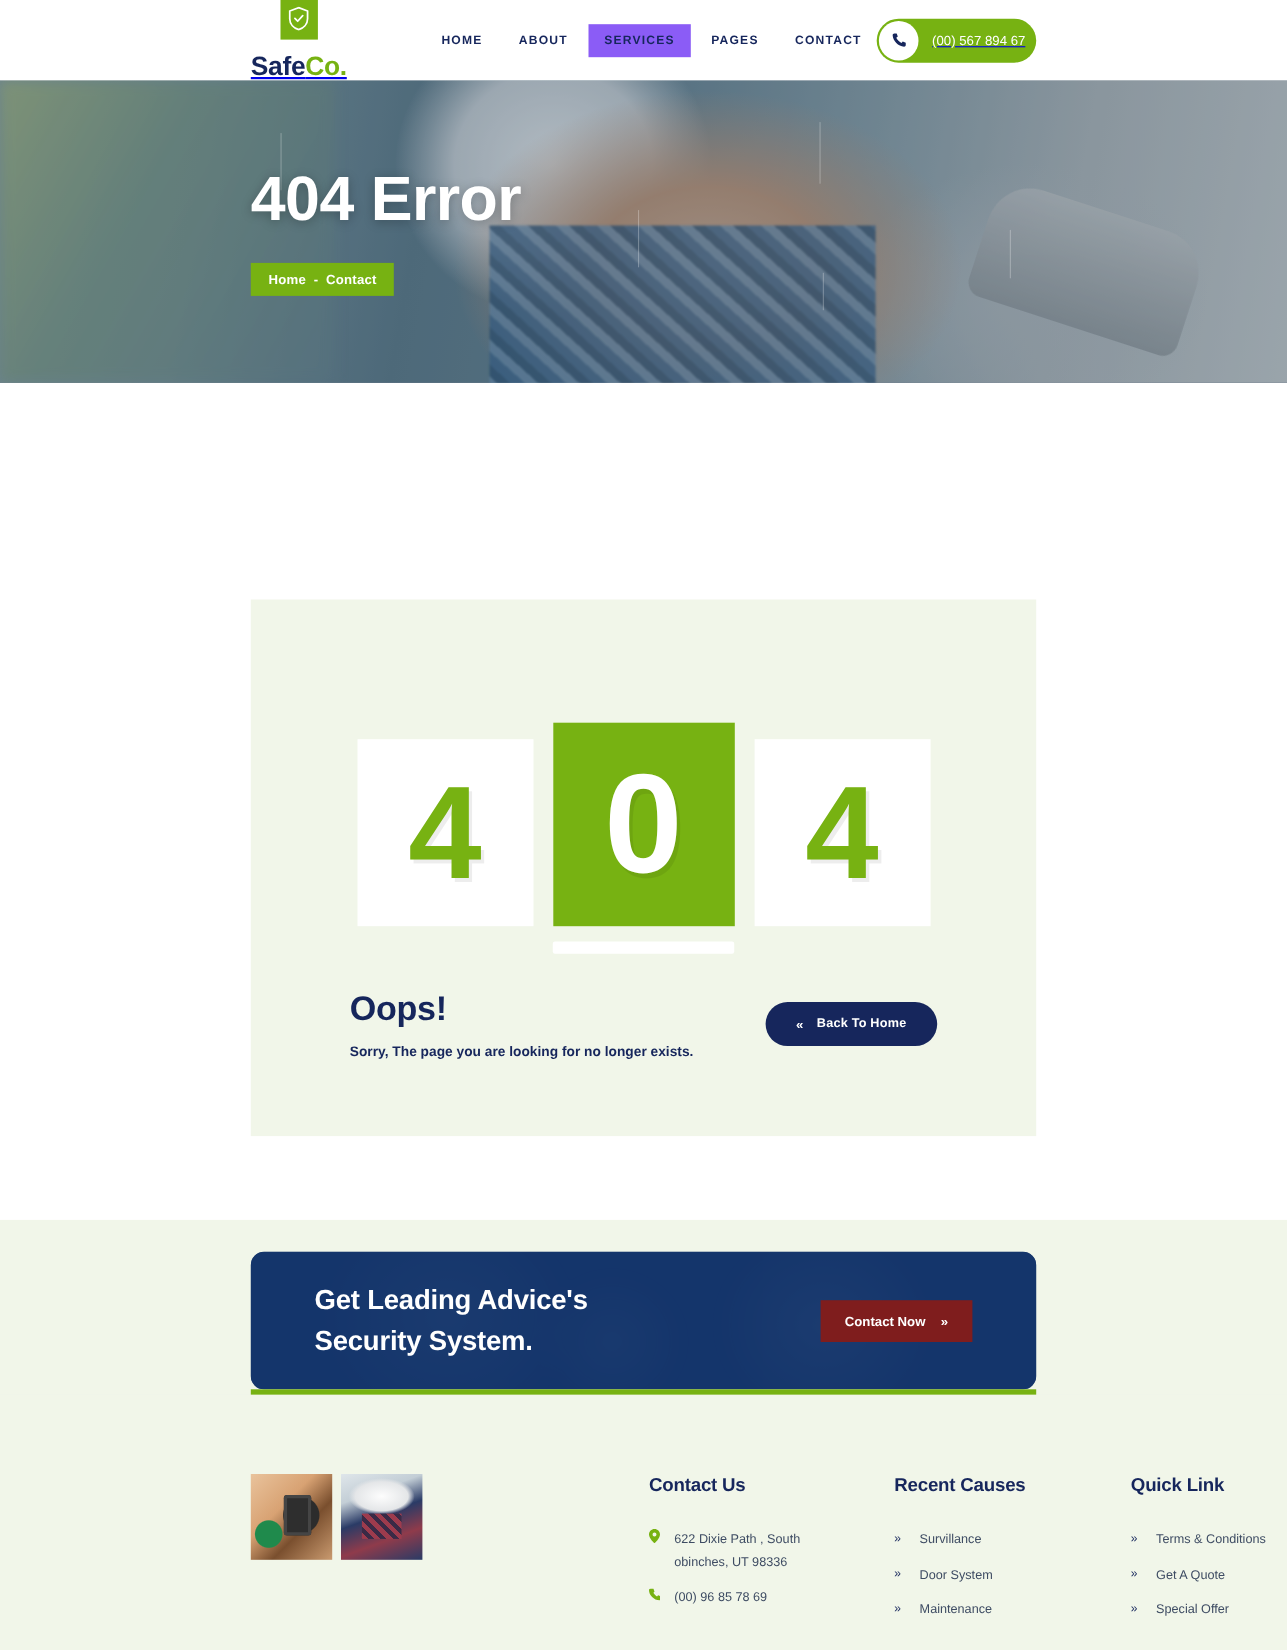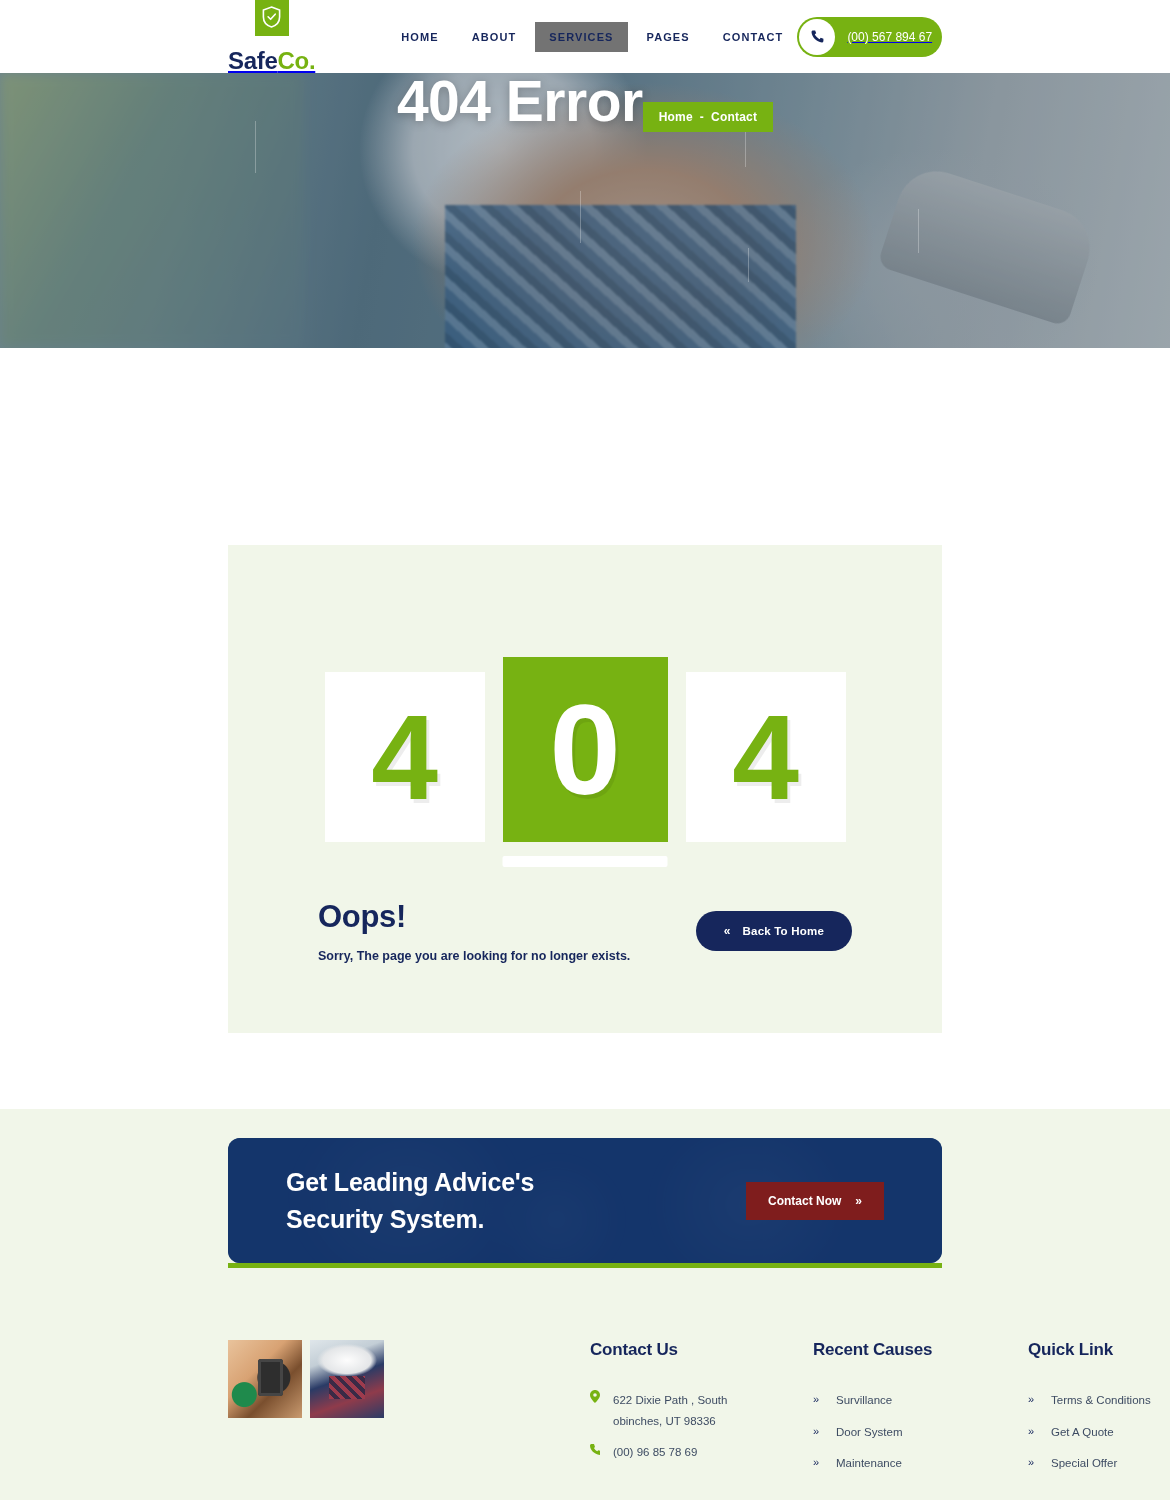--- a/index.html
+++ b/index.html
@@ -38,21 +38,21 @@
     margin-left:72px;
     gap:5px;
   }
   .nav-item {
     font-size:11px; font-weight:bold; letter-spacing:1.1px;
     color:#16265c;
     padding:9px 14px;
     text-decoration:none;
     white-space:nowrap;
   }
-  .nav-item.active { background:#737373; }
+  .nav-item.active { background:#8b5cf6; }
 
   .phone-pill {
     margin-left:auto;
     background:#77b212;
     border-radius:40px;
     height:40px;
     display:flex; align-items:center;
     padding-right:20px;
     min-width:138px;
   }
@@ -96,21 +96,21 @@
     background:linear-gradient(120deg,#b9c96f 0%, #7f9e7d 40%, #6d8a93 100%);
     opacity:.55; filter:blur(6px);
   }
   .hero-tint { position:absolute; inset:0; background:rgba(38,58,78,0.30); }
   .hero-lines { position:absolute; inset:0; }
   .hero-lines i { position:absolute; width:1px; background:rgba(255,255,255,.28); }
 
   .hero-inner {
     position:relative; z-index:3;
     padding:0 228px; height:100%;
-    display:flex; flex-direction:row; justify-content:center;
+    display:flex; flex-direction:column; justify-content:center;
   }
   .hero-title {
     font-size:57px; font-weight:bold; color:#ffffff;
     letter-spacing:-0.5px; line-height:1;
     text-shadow:0 2px 10px rgba(0,0,0,.25);
   }
   .crumb {
     margin-top:29px;
     align-self:flex-start;
     background:#77b212; color:#ffffff;

